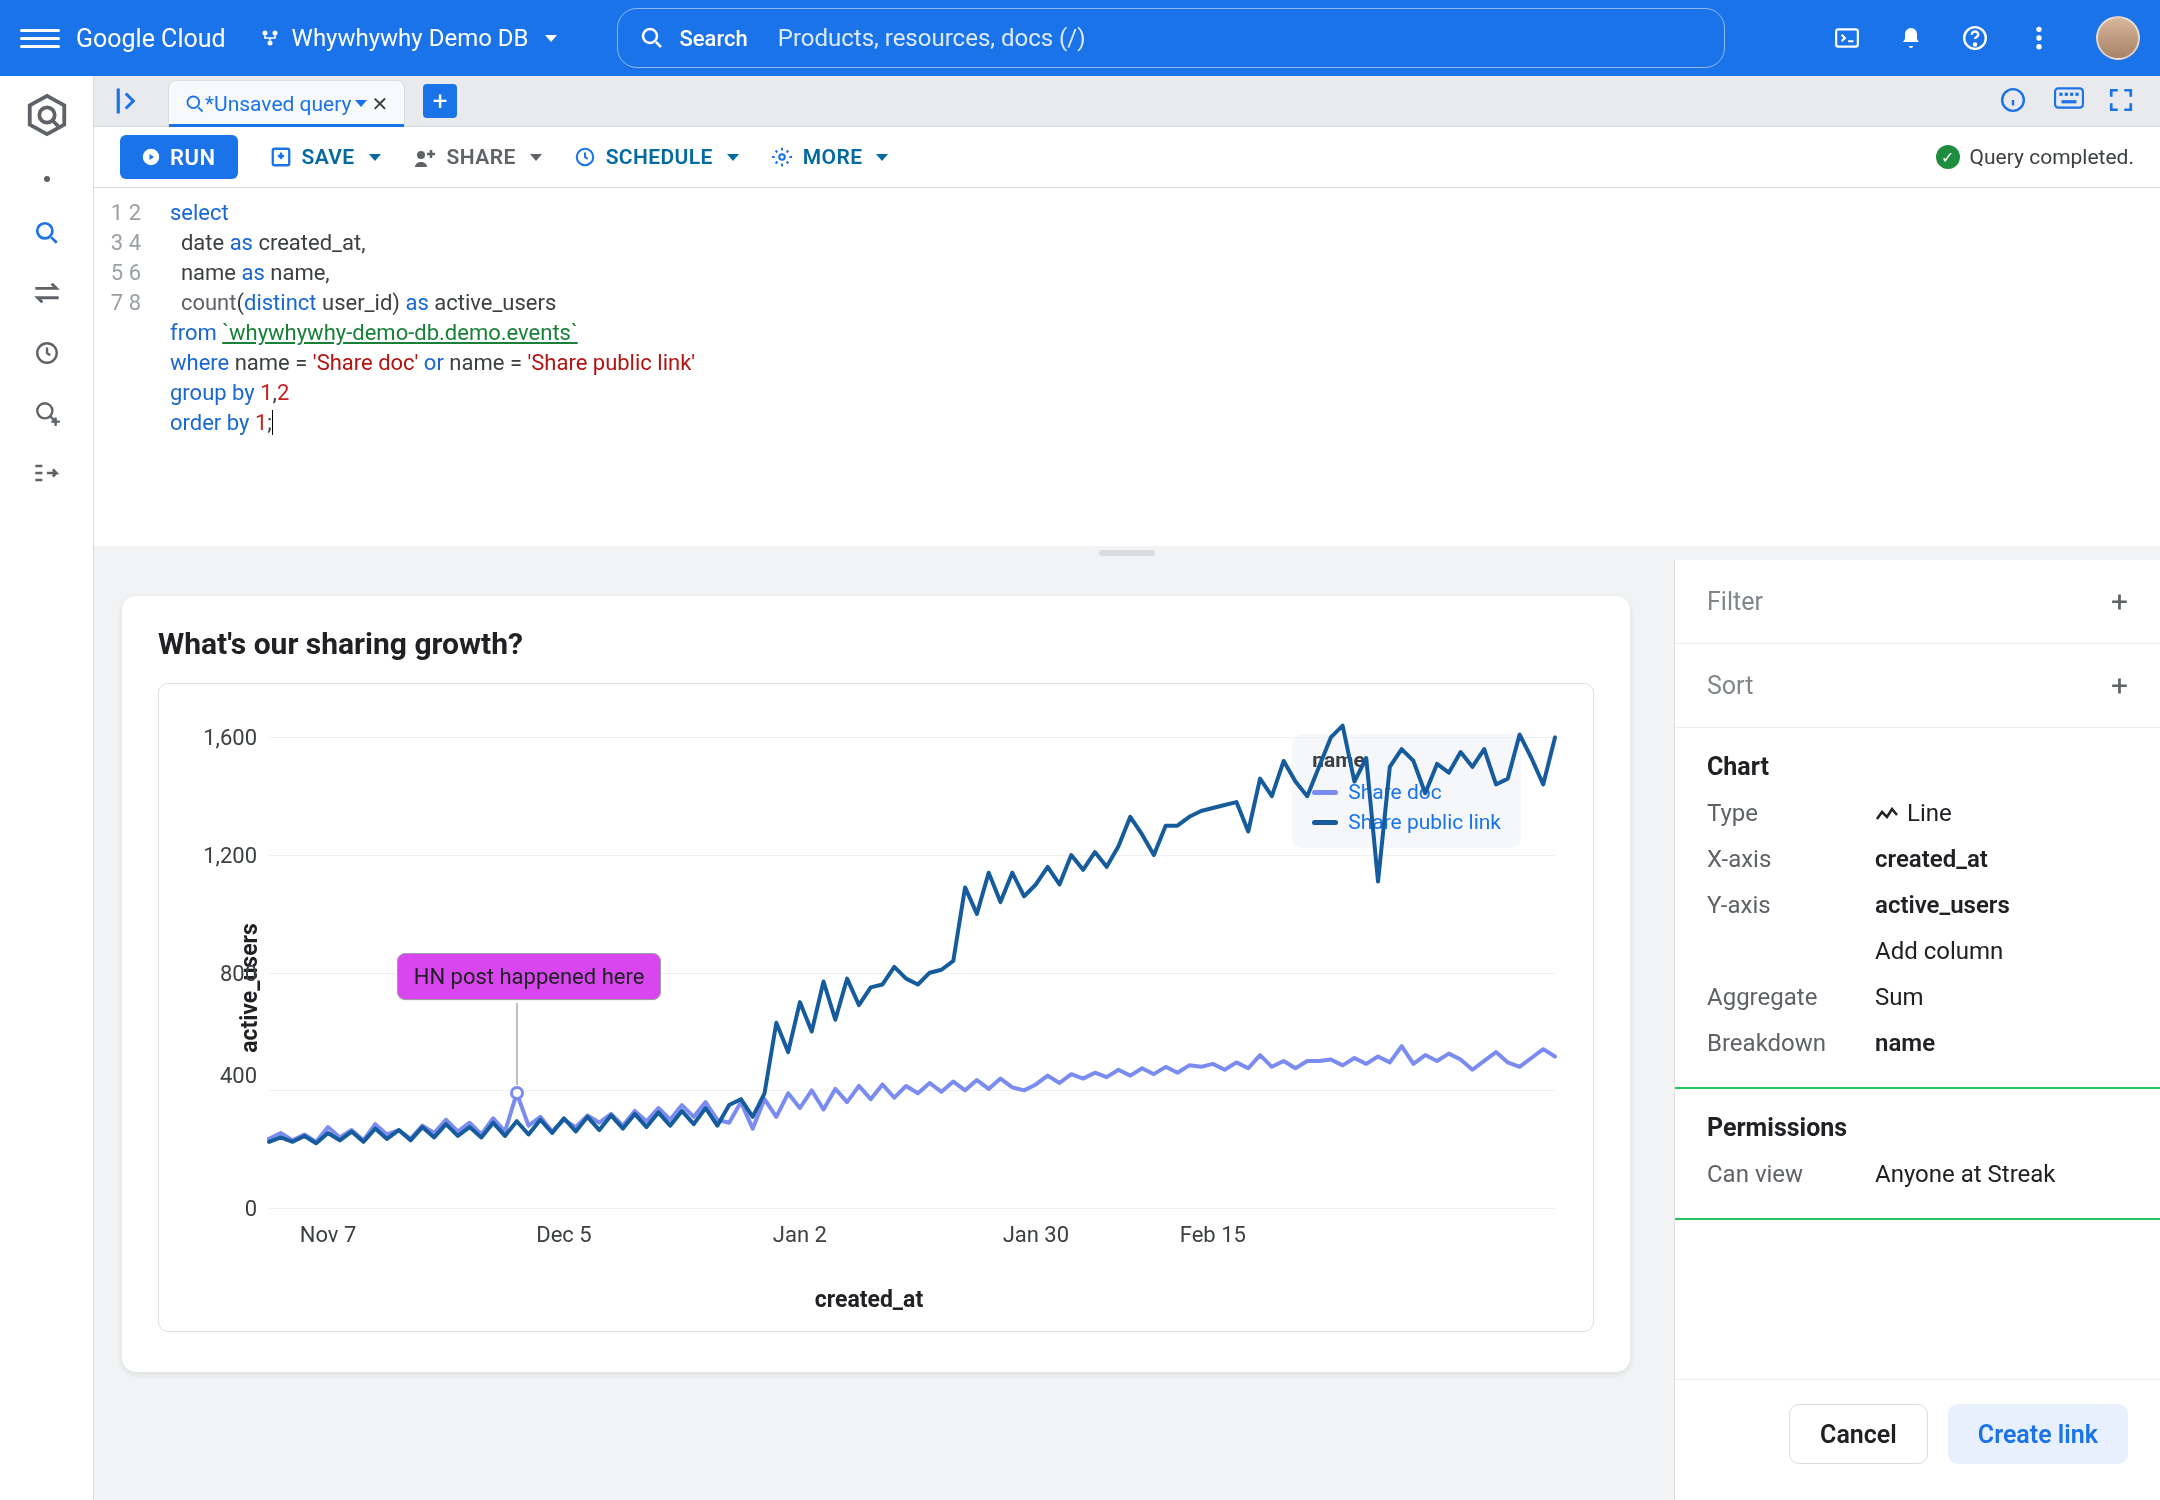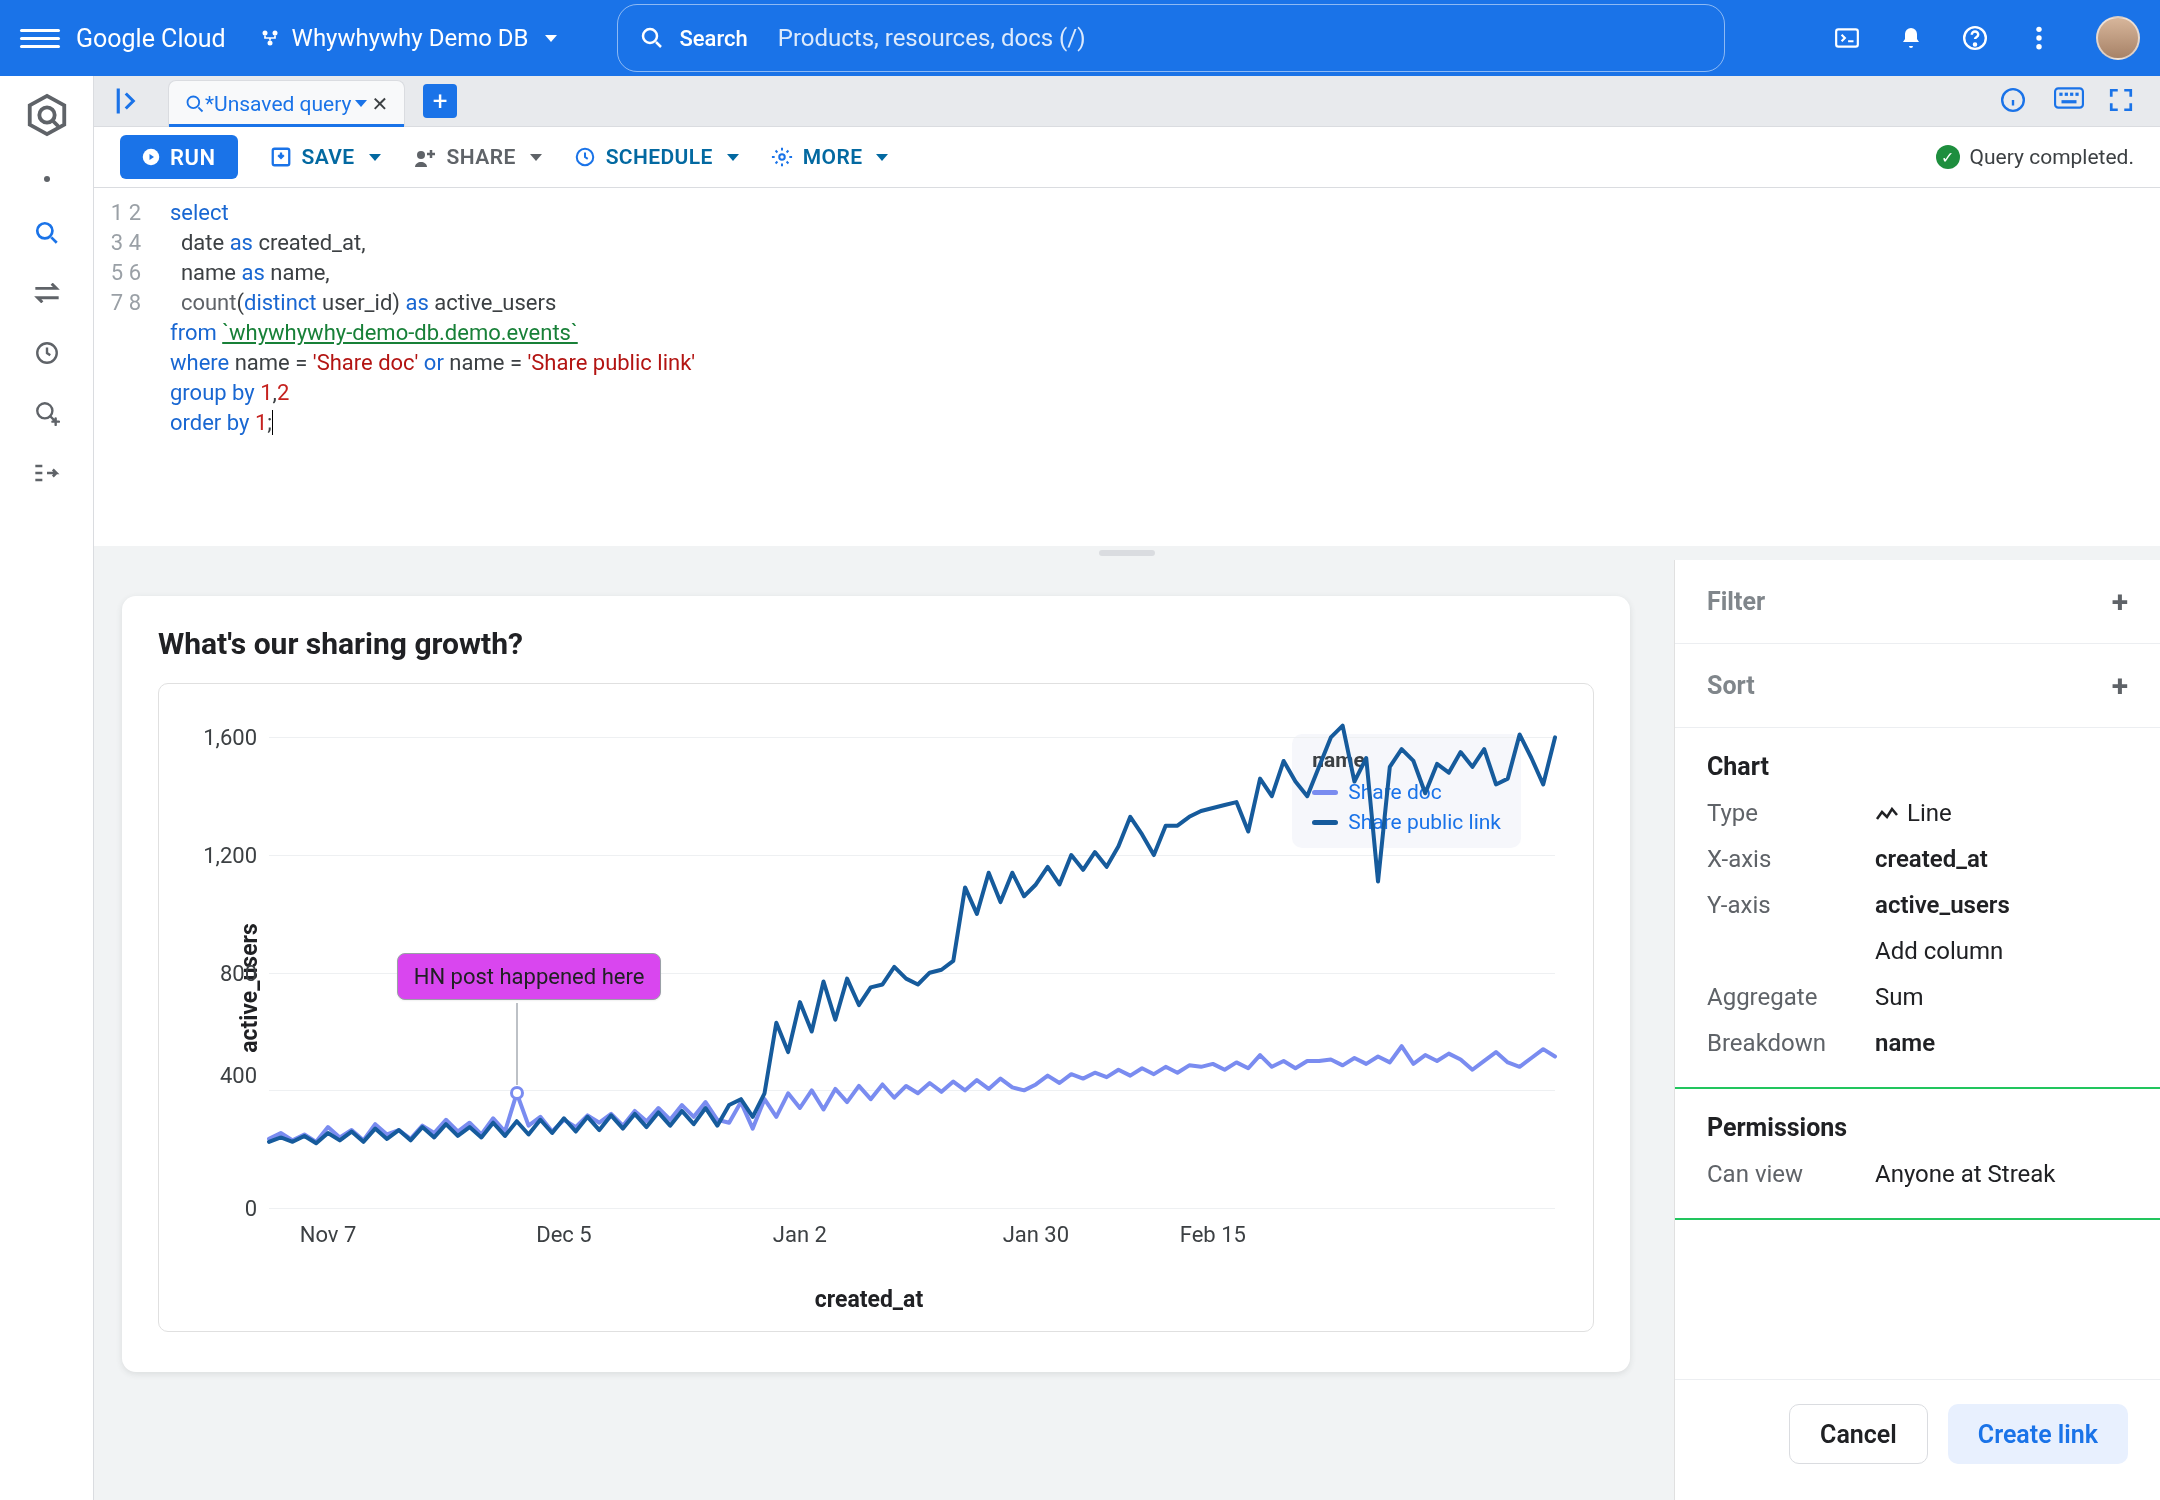--- a/index.html
+++ b/index.html
@@ -4,21 +4,21 @@
 <style>
 *{box-sizing:border-box;margin:0;padding:0;font-family:'Google Sans',Roboto,Arial,sans-serif}
 body{background:#f1f3f4;width:2160px;height:1500px;overflow:hidden;font-size:22px;color:#3c4043}
 
 .header{background:#1a73e8;height:76px;display:flex;align-items:center;padding:0 20px;color:#fff}
 .hamburger{width:40px;height:40px;display:flex;flex-direction:column;justify-content:center;gap:5px;cursor:pointer}
 .hamburger span{height:3px;background:#fff;border-radius:2px}
 .gc-logo{display:flex;align-items:center;gap:8px;margin-left:16px;font-size:25px;font-weight:400}
 .proj-picker{display:flex;align-items:center;gap:12px;margin-left:34px;font-size:24px;cursor:pointer}
 .proj-picker svg{width:20px;height:20px}
-.search-box{flex:0 0 1108px;height:68px;margin-left:60px;border:1px solid rgba(255,255,255,.5);border-radius:20px;display:flex;align-items:center;padding:1px 22px;color:#fff}
+.search-box{flex:0 0 1108px;height:60px;margin-left:60px;border:1px solid rgba(255,255,255,.5);border-radius:20px;display:flex;align-items:center;padding:1px 22px;color:#fff}
 .search-box input{background:transparent;border:none;outline:none;color:#fff;font-size:24px;margin-left:16px;flex:1}
 .search-box input::placeholder{color:rgba(255,255,255,.85)}
 .search-label{font-weight:500;margin-left:16px;margin-right:14px}
 .header-icons{margin-left:auto;display:flex;align-items:center;gap:34px}
 .hicon{width:30px;height:30px;display:flex;align-items:center;justify-content:center;cursor:pointer}
 .avatar{width:44px;height:44px;border-radius:50%;background:linear-gradient(#d7b69b,#a78267);margin-left:8px;cursor:pointer;border:2px solid rgba(255,255,255,.6)}
 
 .leftrail{position:absolute;top:76px;left:0;bottom:0;width:94px;background:#fff;border-right:1px solid #dadce0;display:flex;flex-direction:column;align-items:center;padding-top:14px;gap:30px}
 .rail-logo{width:50px;height:50px;display:flex;align-items:center;justify-content:center}
 .rail-icon{width:30px;height:30px;display:flex;align-items:center;justify-content:center;cursor:pointer;color:#5f6368}
@@ -70,21 +70,21 @@
 .legend .sw{width:26px;height:5px;border-radius:3px}
 .ann{position:absolute;background:#d946ef;border:1.5px solid #9aa0a6;border-radius:8px;padding:10px 16px;font-size:22px;color:#202124;box-shadow:0 1px 2px rgba(0,0,0,.06)}
 .ann-line{position:absolute;width:2px;background:#bdc1c6}
 .ann-dot{position:absolute;width:14px;height:14px;border:3px solid #7a8cf0;background:#fff;border-radius:50%}
 .ytick{position:absolute;right:calc(100% + 12px);transform:translateY(-50%);font-size:22px;color:#3c4043;text-align:right;width:80px}
 .xtick{position:absolute;top:100%;transform:translateX(-50%);margin-top:14px;font-size:22px;color:#3c4043;white-space:nowrap}
 .grid{position:absolute;left:0;right:0;height:1px;background:#eef0f2}
 
 .rightpanel{flex:0 0 486px;background:#fff;border-left:1px solid #e0e0e0;display:flex;flex-direction:column}
 .rp-sec{padding:24px 32px;border-bottom:1px solid #eceef1;display:flex;align-items:center;justify-content:space-between}
-.rp-sec span{font-size:25px;color:#80868b;font-weight:700}
+.rp-sec span{font-size:25px;color:#80868b;font-weight:400}
 .rp-sec .plus{font-size:30px;color:#5f6368;cursor:pointer}
 .rp-block{padding:24px 32px 12px 32px;border-bottom:2px solid #22c55e}
 .rp-block h3{font-size:25px;font-weight:700;color:#202124;margin-bottom:18px}
 .rp-row{display:flex;align-items:center;margin:18px 0;font-size:24px}
 .rp-row .k{width:168px;color:#5f6368}
 .rp-row .v{color:#202124}
 .v-green{color:#188038;font-weight:600}
 .v-blue{color:#6b7cf1;font-weight:600}
 .v-grey{color:#bdc1c6}
 .line-icon{display:inline-block;vertical-align:middle;margin-right:8px}

